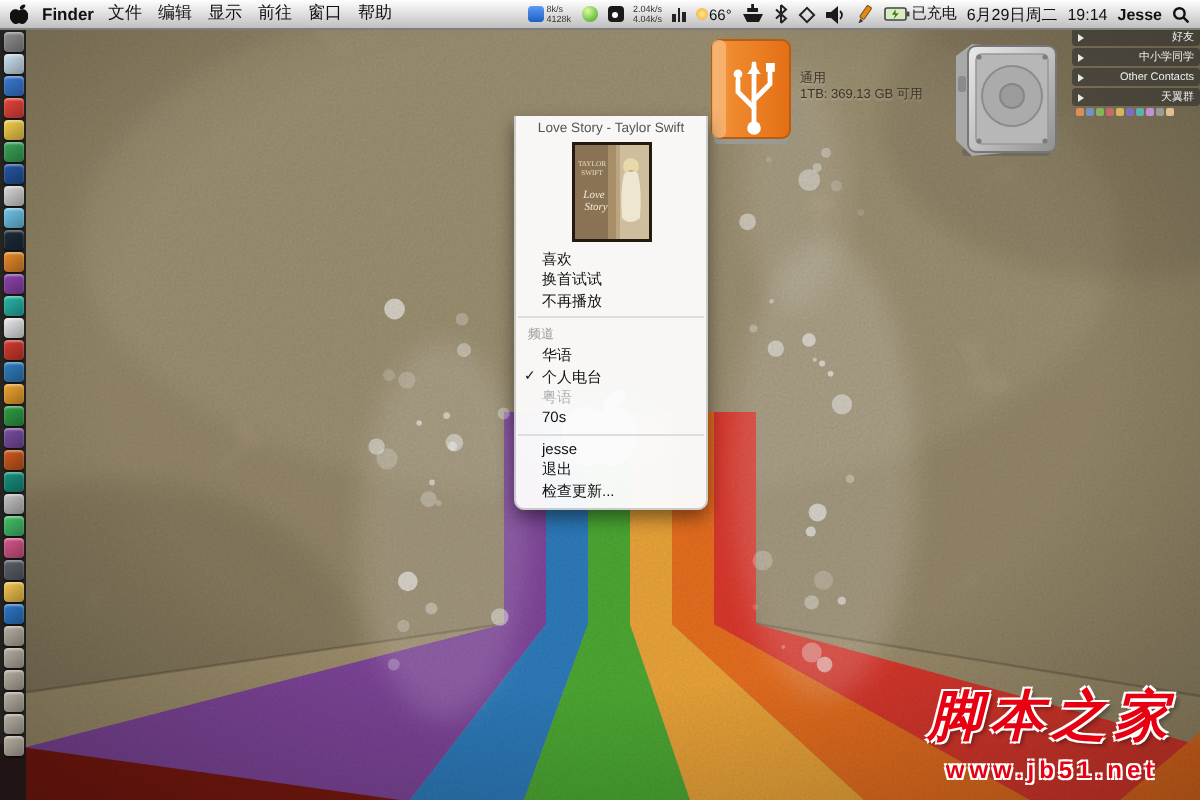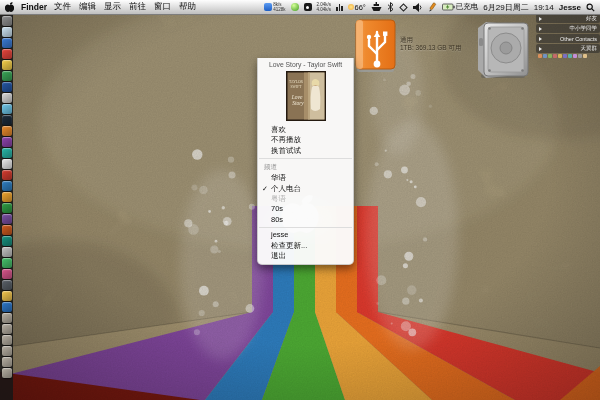--- a/index.html
+++ b/index.html
@@ -409,36 +409,37 @@
         <circle cx="29.5" cy="12" r="3" fill="#caa97e"></circle>
         <path d="M26,10 q3,-4 7,0 q1,3 -0.5,5 q-3,-2 -6,0 q-1.5,-2 -0.5,-5 z" fill="#e8d9a8"></path>
         <text x="10" y="12" font-size="3.6" fill="#e8ddc2" font-family="Liberation Serif,serif" text-anchor="middle">TAYLOR</text>
         <text x="10" y="16.5" font-size="3.6" fill="#e8ddc2" font-family="Liberation Serif,serif" text-anchor="middle">SWIFT</text>
         <text x="11" y="28" font-size="5.5" fill="#f2ead6" font-style="italic" font-family="Liberation Serif,serif" text-anchor="middle">Love</text>
         <text x="12" y="34" font-size="5.5" fill="#f2ead6" font-style="italic" font-family="Liberation Serif,serif" text-anchor="middle">Story</text>
       </svg>
     </div>
     <div id="pm-actions">
         <div class="pm-item">喜欢</div>
+        <div class="pm-item">换首试试</div>
         <div class="pm-item">不再播放</div>
-        <div class="pm-item">换首试试</div>
       </div>
     <div class="pm-sep"></div>
     <div class="pm-section">频道</div>
     <div id="pm-channels">
         <div class="pm-item">华语</div>
         <div class="pm-item"><span class="chk">✓</span>个人电台</div>
         <div class="pm-item disabled">粤语</div>
         <div class="pm-item">70s</div>
-        <div class="pm-item">80s</div>
       </div>
     <div class="pm-sep"></div>
     <div id="pm-footer">
         <div class="pm-item">jesse</div>
+        <div class="pm-item">退出</div>
         <div class="pm-item">检查更新...</div>
-        <div class="pm-item">退出</div>
       </div>
   </div>
 
   <div id="watermark">
+    <div id="wm-title">脚本之家</div>
+    <div id="wm-url">www.jb51.net</div>
   </div>
 
 </div>
 
 </body></html>

